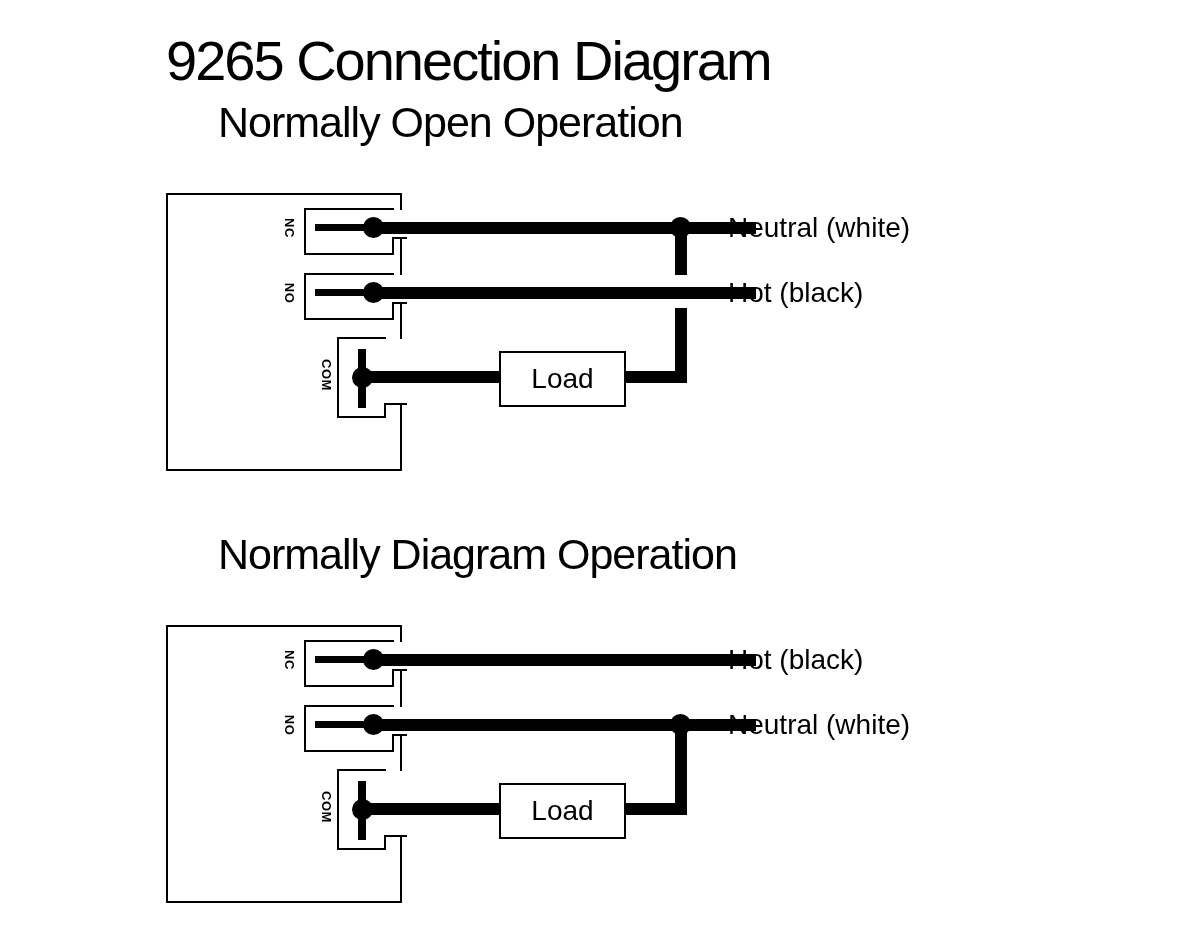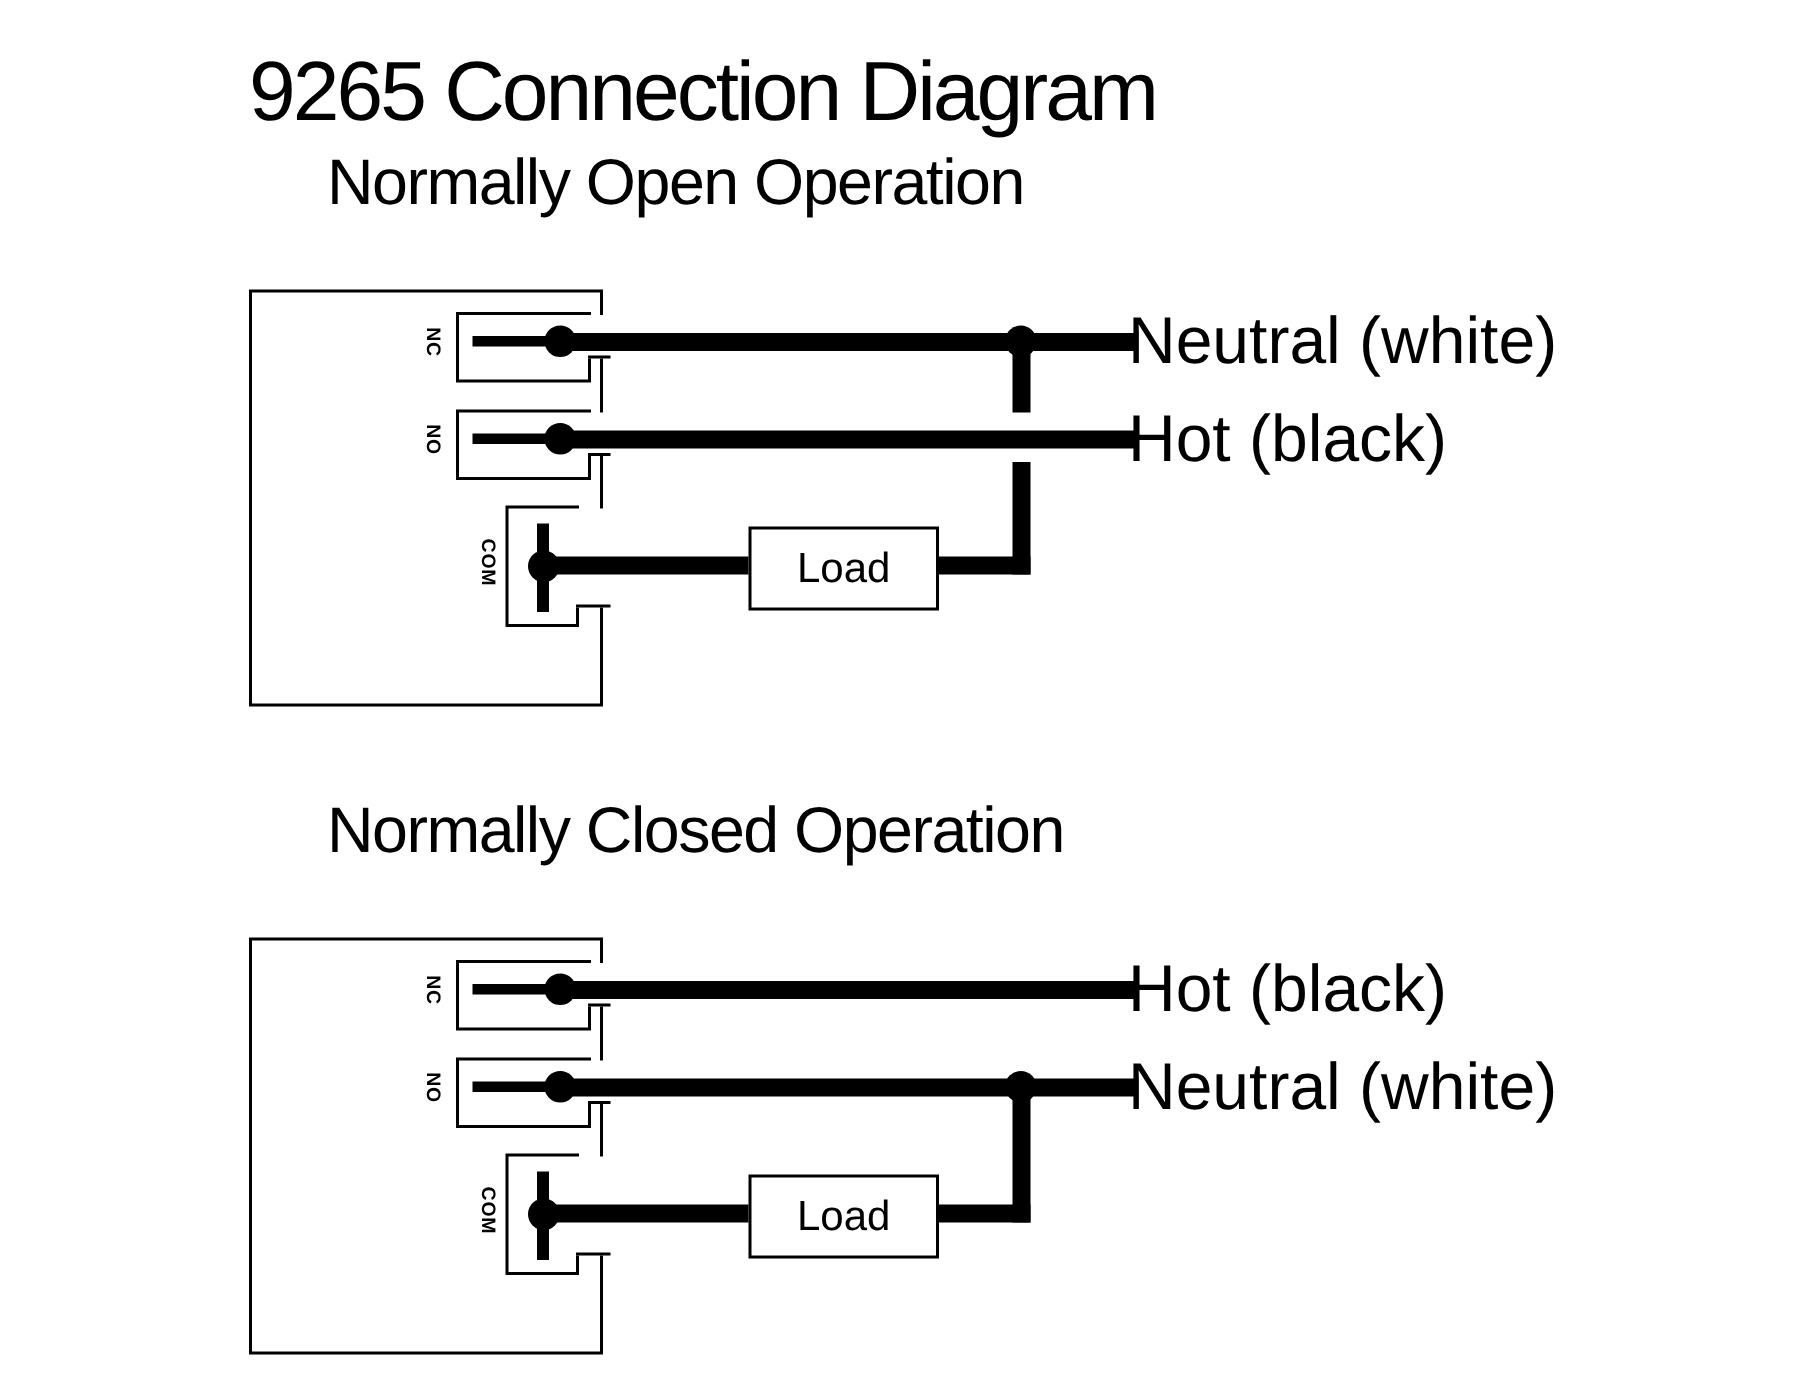--- a/index.html
+++ b/index.html
@@ -35,21 +35,21 @@
   .d1 .w-vert-upper{top:35px;height:47px;}
   .d1 .w-vert-lower{top:115px;height:75px;}
   .d2 .w-vert-full{top:99px;height:91px;}
   .junction{width:21px;height:21px;border-radius:50%;background:var(--ink,#000);}
   .d1 .junction{left:670px;top:24px;}
   .d2 .junction{left:670px;top:89px;}
   .load-box{left:499px;top:158px;width:127px;height:56px;border:2.5px solid var(--ink,#000);
             background:var(--paper,#fff);box-sizing:border-box;
             display:flex;align-items:center;justify-content:center;}
   .load-text{font-size:28px;line-height:44px;}
-  .wire-label{left:752px;font-size:44px;line-height:44px;white-space:nowrap;}
+  .wire-label{left:728px;font-size:28px;line-height:44px;white-space:nowrap;}
   .wl-nc{top:13px;} .wl-no{top:78px;}
   .term-label{font-size:13px;font-weight:bold;letter-spacing:0.5px;white-space:nowrap;
               transform:translate(-50%,-50%) rotate(90deg);}
   .tl-nc{left:289px;top:35px;}
   .tl-no{left:289px;top:100px;}
   .tl-com{left:326px;top:182px;}
 </style>
 </head>
 <body>
 
@@ -92,21 +92,21 @@
 
     <div class="abs load-box">
       <span class="load-text">Load</span>
     </div>
 
     <div class="abs wire-label wl-nc">Neutral (white)</div>
     <div class="abs wire-label wl-no">Hot (black)</div>
   </section>
 
   <section class="abs diagram d2">
-    <div class="abs subtitle">Normally Closed Operation</div>
+    <div class="abs subtitle">Normally Diagram Operation</div>
 
     <div class="abs device-box"></div>
 
     <div class="abs term-block tb-nc"></div>
     <div class="abs term-block tb-no"></div>
     <div class="abs term-block tb-com"></div>
 
     <div class="abs notch n-nc"></div>
     <div class="abs notch n-no"></div>
     <div class="abs notch n-com"></div>

